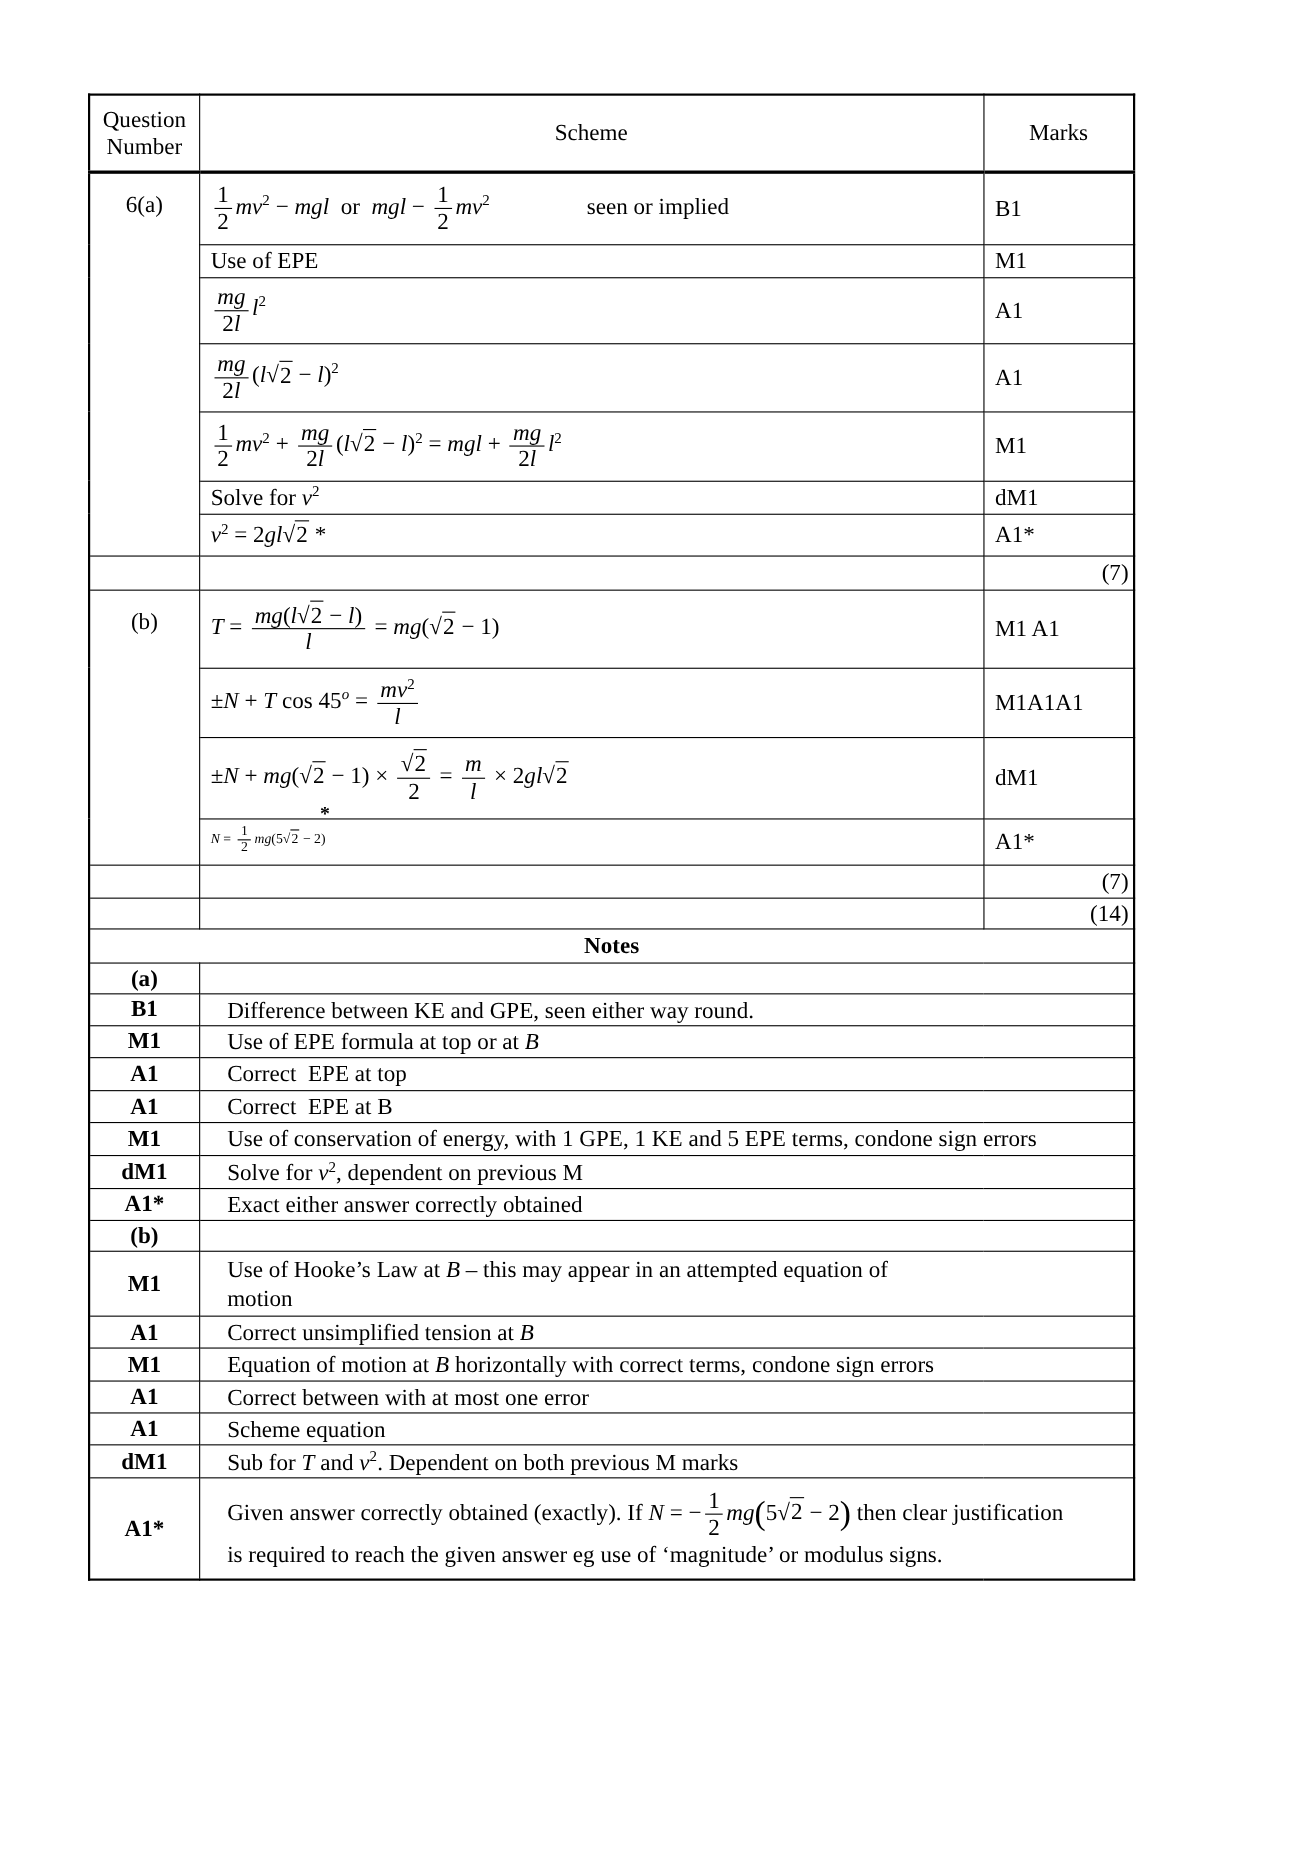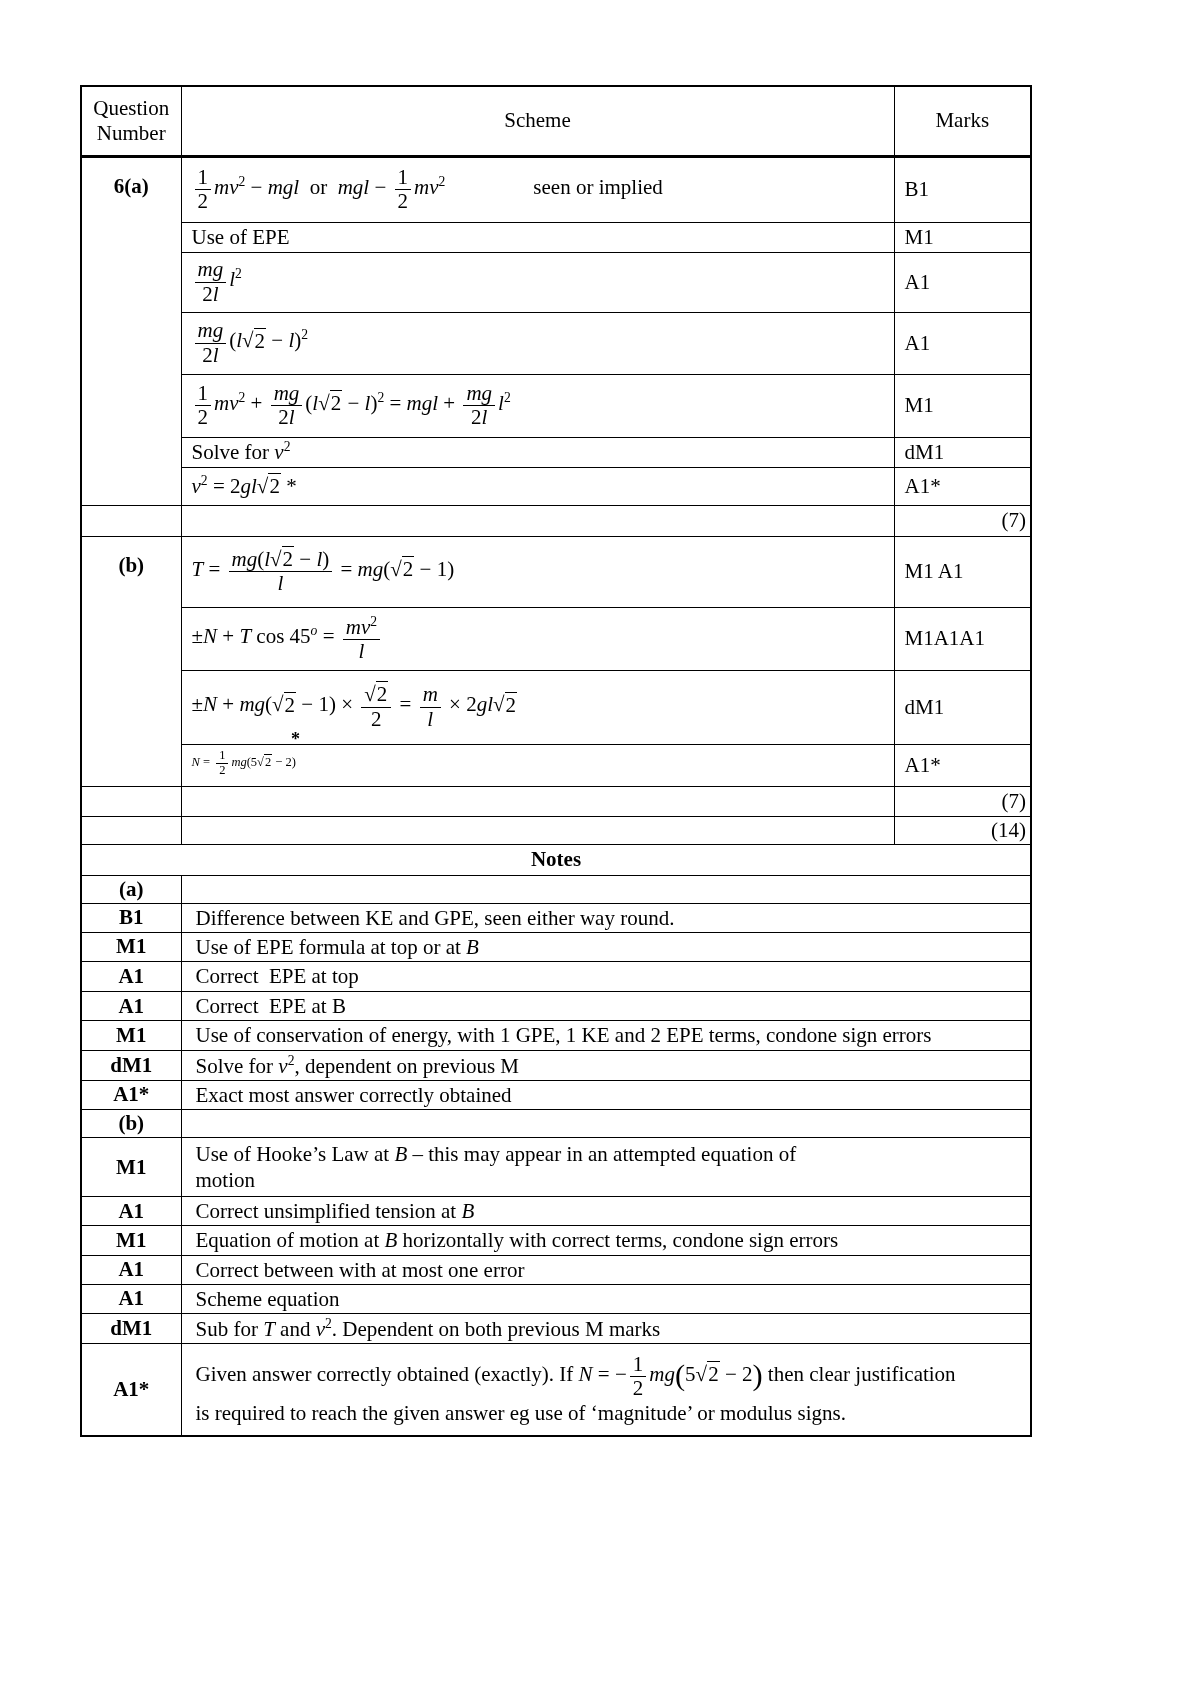--- a/index.html
+++ b/index.html
@@ -6,28 +6,28 @@
   .page{position:relative;width:1052px;height:1683px;background:#ffffff;
         font-family:"Liberation Serif", serif;color:#000;}
   table.ms{position:absolute;left:80px;top:85px;width:950px;
         border-collapse:collapse;table-layout:fixed;font-size:21px;}
   table.ms td{border:1px solid #000;overflow:visible;}
   table.ms{border:2px solid #000;}
   tr.hdr td{border-bottom:3px solid #000;}
   td.qcol{width:100px;text-align:center;}
   td.mcol{width:137px;}
   td.hc{text-align:center;vertical-align:middle;}
-  td.q{font-weight:bold;vertical-align:top;padding-top:16px;text-align:center;}
+  td.q{font-weight:normal;vertical-align:top;padding-top:16px;text-align:center;}
   td.sch{padding-left:10px;vertical-align:middle;}
   td.mk{padding-left:10px;vertical-align:middle;}
   td.tot{text-align:right;padding-right:4px;vertical-align:middle;}
   td.b{font-weight:normal;}
   td.ntitle{text-align:center;font-weight:bold;vertical-align:middle;}
   td.nmark{text-align:center;font-weight:bold;vertical-align:middle;}
-  td.ntext{padding-left:14px;vertical-align:middle;line-height:1.25;}
+  td.ntext{padding-left:25px;vertical-align:middle;line-height:1.25;}
   
   .fr{display:inline-block;vertical-align:middle;text-align:center;margin:0 3px;}
   .fr .nu{display:block;border-bottom:1.5px solid #000;padding:0 3px;line-height:1.1;}
   .fr .de{display:block;padding:0 3px;line-height:1.1;}
   .sq{white-space:nowrap;}
   .rd{border-top:1.5px solid #000;padding:0 1px;}
   sup{font-size:0.65em;}
   .sp{display:inline-block;width:88px;}
   .b4{position:relative;display:inline-block;font-size:12.5px;}
   .b4 .fr .nu{border-bottom:1px solid #000;padding:0 1px;}
@@ -135,29 +135,29 @@
     <tr style="height:30px">
       <td class="nmark">A1</td>
       <td class="ntext" colspan="2">Correct&nbsp; EPE at top</td>
     </tr>
     <tr style="height:29px">
       <td class="nmark">A1</td>
       <td class="ntext" colspan="2">Correct&nbsp; EPE at B</td>
     </tr>
     <tr style="height:29px">
       <td class="nmark">M1</td>
-      <td class="ntext" colspan="2">Use of conservation of energy, with 1 GPE, 1 KE and 2 EPE terms, condone sign errors</td>
+      <td class="ntext" colspan="2">Use of conservation of energy, with 1 GPE, 1 KE and 5 EPE terms, condone sign errors</td>
     </tr>
     <tr style="height:29px">
       <td class="nmark">dM1</td>
       <td class="ntext" colspan="2">Solve for <i>v</i><sup>2</sup>, dependent on previous M</td>
     </tr>
     <tr style="height:29px">
       <td class="nmark">A1*</td>
-      <td class="ntext" colspan="2">Exact most answer correctly obtained</td>
+      <td class="ntext" colspan="2">Exact either answer correctly obtained</td>
     </tr>
     <tr style="height:27px">
       <td class="nmark">(b)</td>
       <td class="ntext" colspan="2"></td>
     </tr>
     <tr style="height:59px">
       <td class="nmark">M1</td>
       <td class="ntext" colspan="2">Use of Hooke’s Law at <i>B</i> – this may appear in an attempted equation of<br>motion</td>
     </tr>
     <tr style="height:28px">

